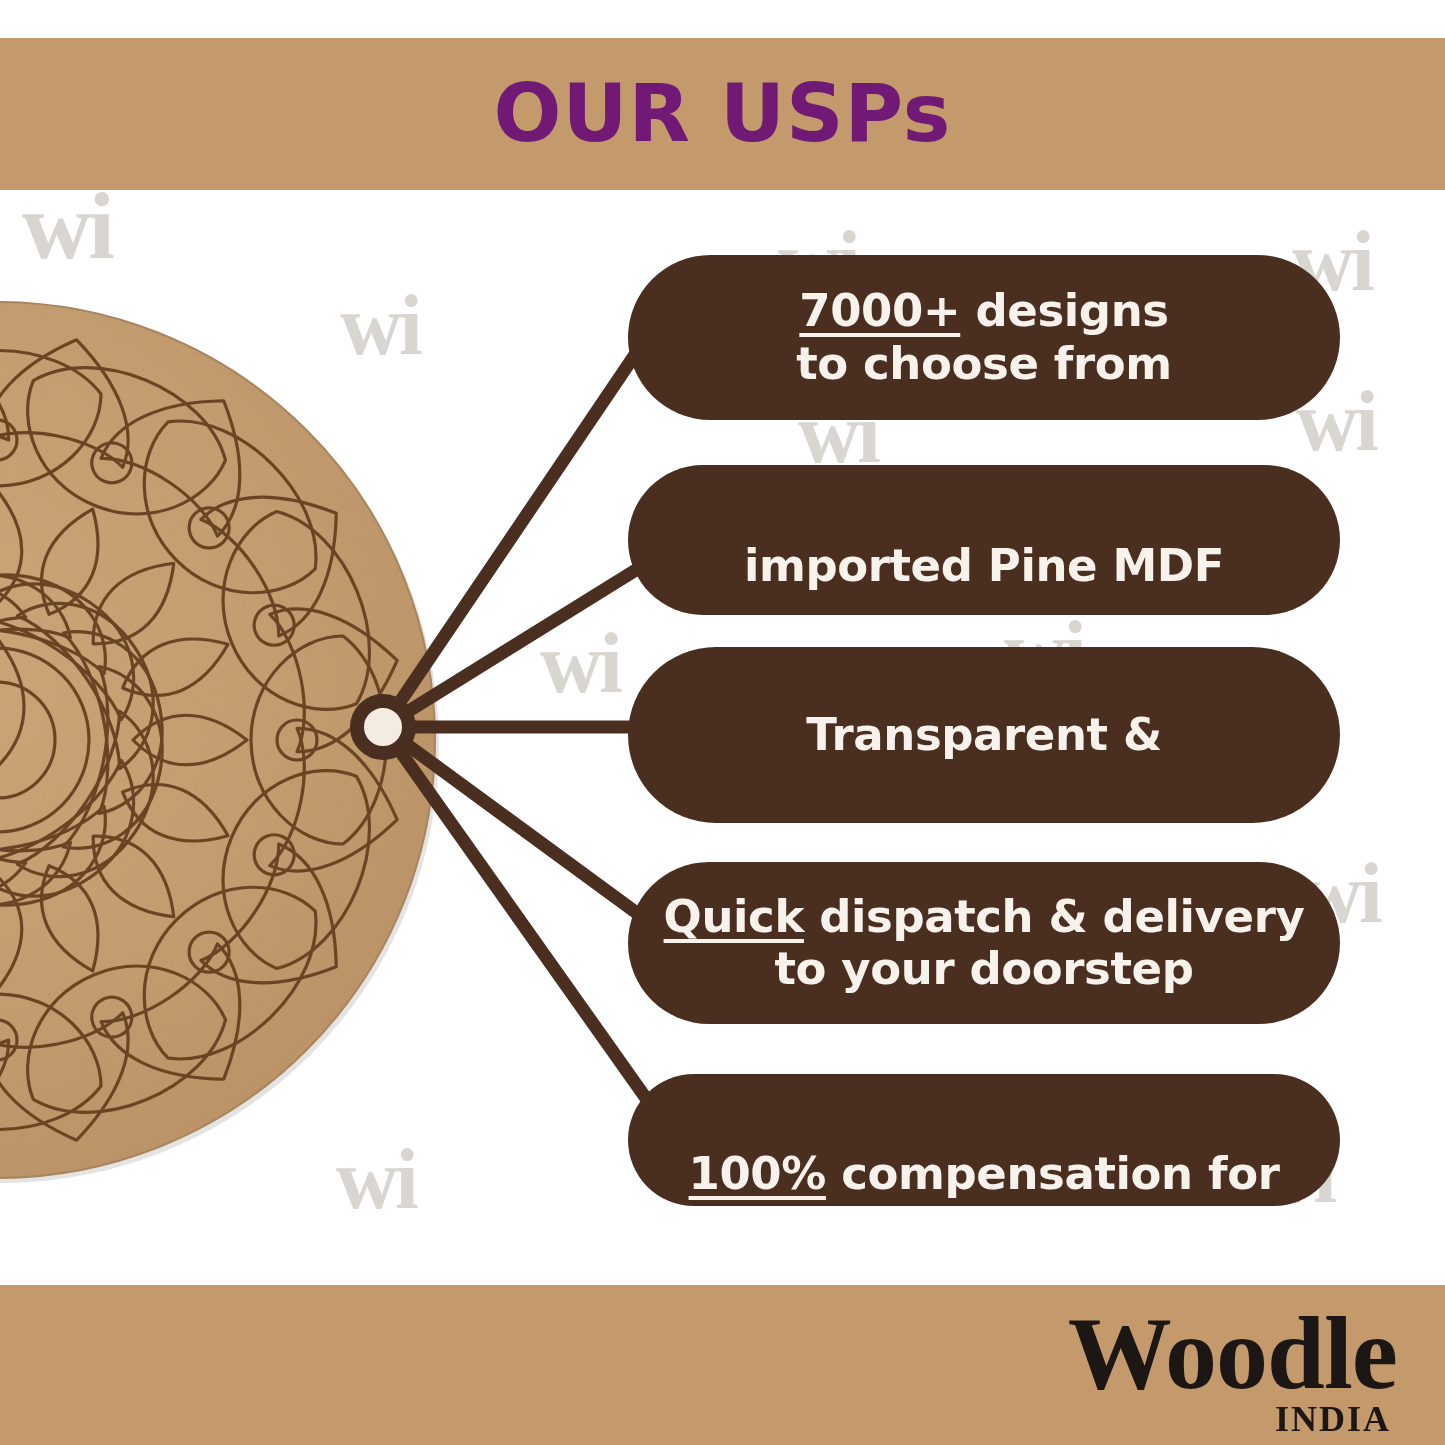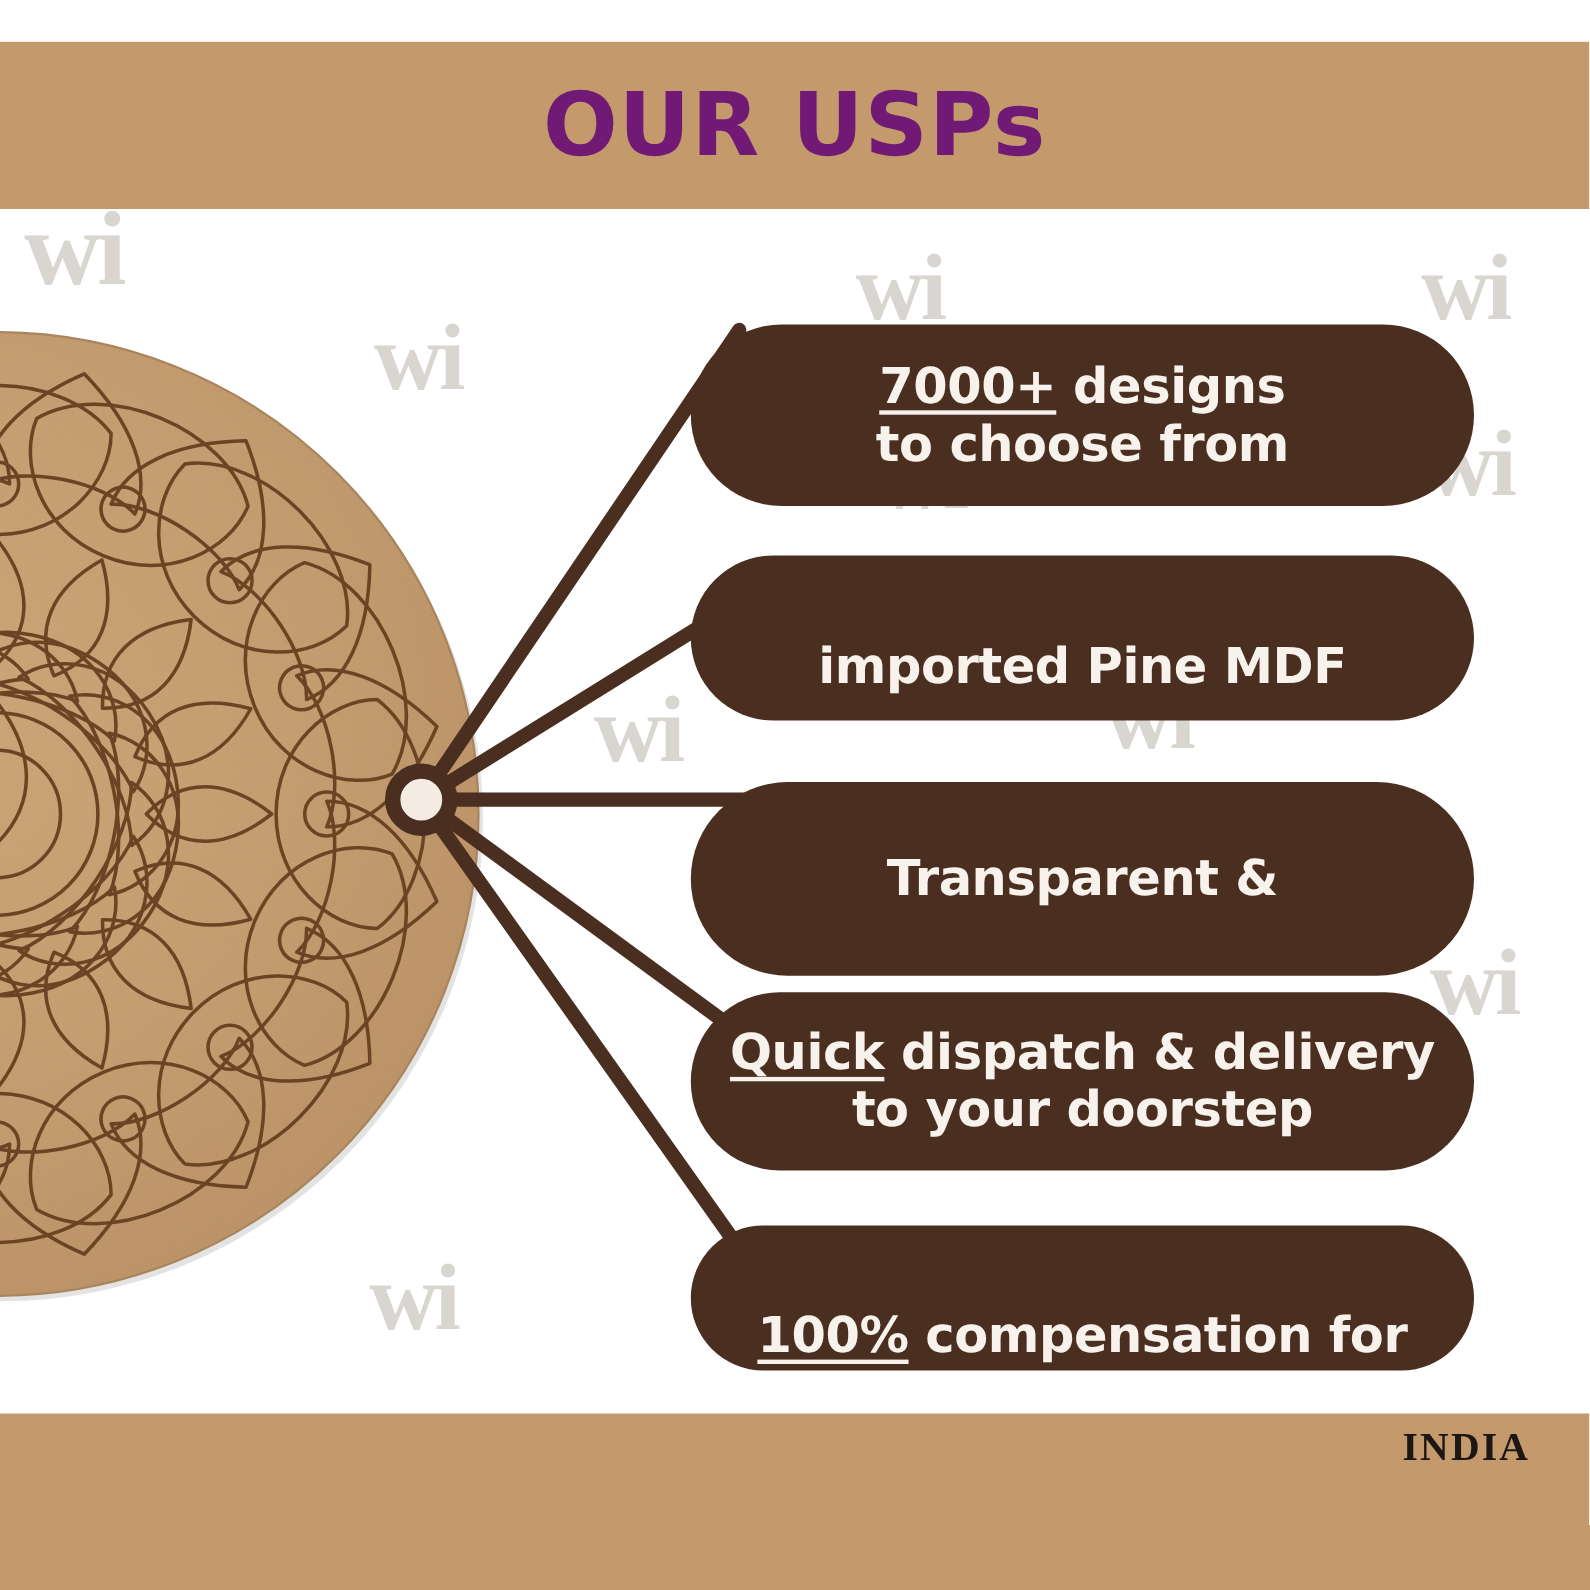--- a/index.html
+++ b/index.html
@@ -111,21 +111,20 @@
     inset: 0;
     z-index: 3;
     pointer-events: none;
   }
 
   
   #pill-stack {
     position: absolute;
     inset: 0;
     z-index: 4;
-    margin-top: 40px;
   }
   .pill {
     position: absolute;
     background: #4a2f21;
     border-radius: 999px;
     display: flex;
     align-items: center;
     justify-content: center;
     text-align: center;
     box-sizing: border-box;
@@ -450,21 +449,21 @@
       </div>
     </div>
 
     <div class="pill" style="left:628px; top:465px; width:712px; height:150px;">
       <div class="pill-text">
         <br>
         <span>imported Pine MDF</span>
       </div>
     </div>
 
-    <div class="pill" style="left:628px; top:671px; width:712px; height:176px;">
+    <div class="pill" style="left:628px; top:647px; width:712px; height:176px;">
       <div class="pill-text">
         <span>Transparent &amp;</span><br>
       </div>
     </div>
 
     <div class="pill" style="left:628px; top:862px; width:712px; height:162px;">
       <div class="pill-text">
         <span><u>Quick</u><span> dispatch &amp; delivery</span></span><br>
         <span>to your doorstep</span>
       </div>
@@ -477,17 +476,18 @@
     </div>
 
   </div>
 
   <div id="header-band">
     <div id="page-title">OUR USPs</div>
   </div>
 
   <div id="footer-band">
     <div id="brand-logo">
+      <span id="brand-wordmark">Woodle</span>
       <span id="brand-sub">INDIA</span>
     </div>
   </div>
 
 </div>
 
 </body></html>

